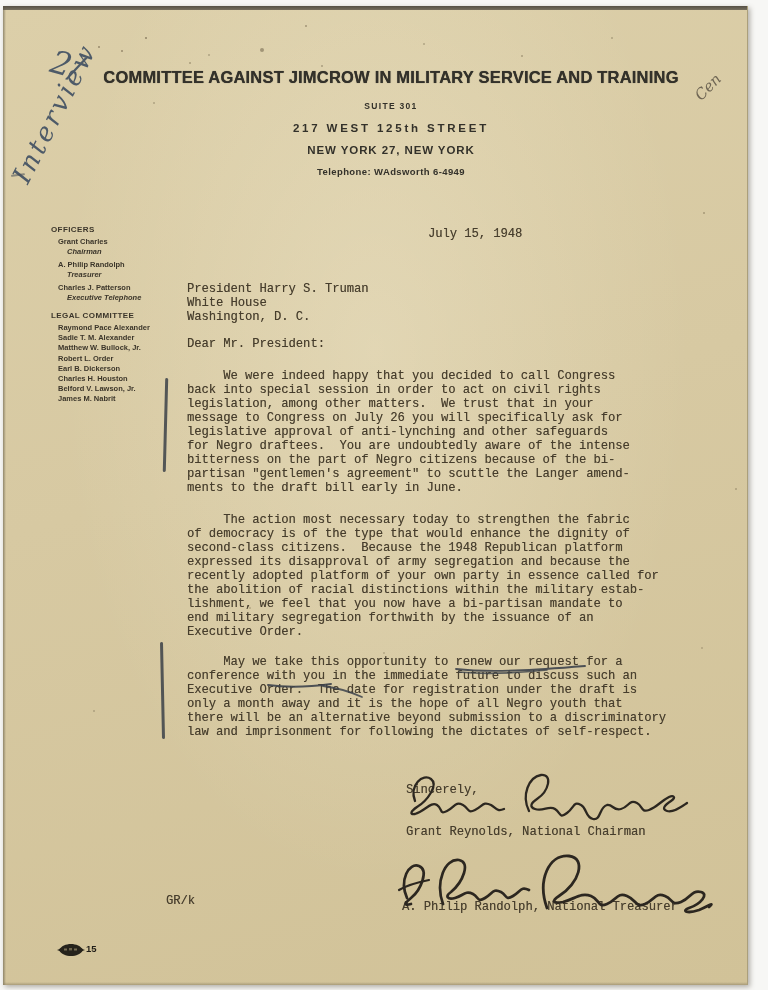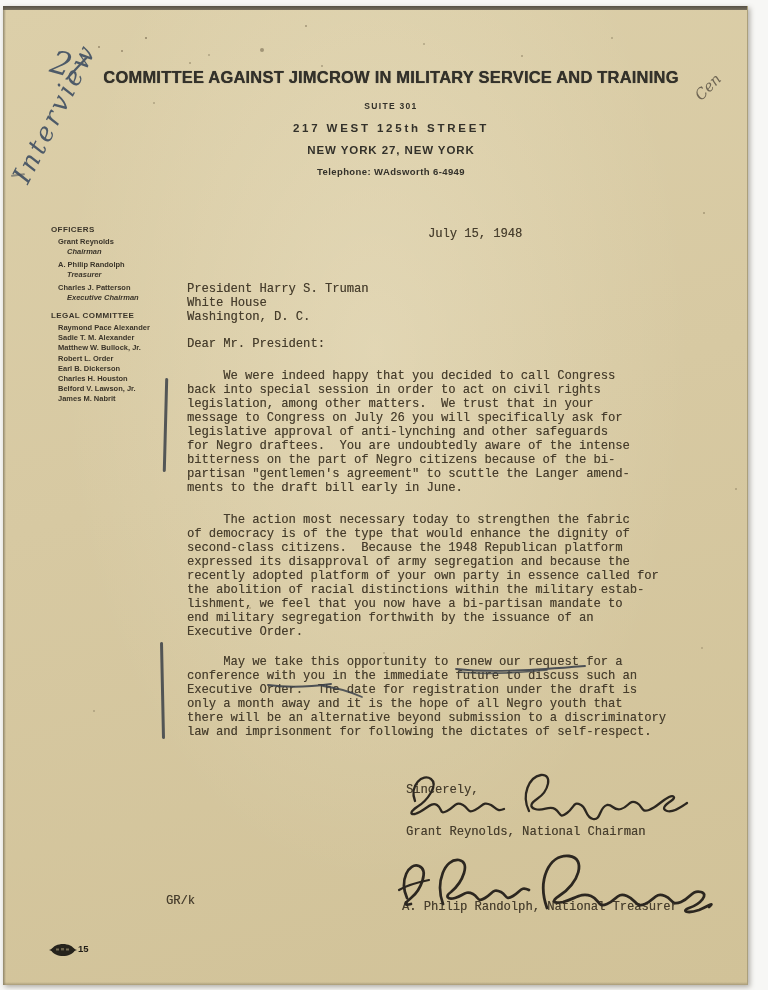--- a/index.html
+++ b/index.html
@@ -74,21 +74,21 @@
   }
   
   .pen-mark { position:absolute; width:2.6px; background:#3b4148; border-radius:2px; opacity:0.85; }
   .hand {
     position:absolute; font-family:"DejaVu Serif", serif; font-style:italic;
     color:#4d5a68; white-space:nowrap;
   }
   .overlay-svg { position:absolute; pointer-events:none; }
   .sig path { fill:none; stroke:#2c2720; stroke-linecap:round; stroke-linejoin:round; }
   .ink path { fill:none; stroke:#3d434b; stroke-linecap:round; }
-  .stamp { position:absolute; left:46px; top:937px; display:flex; align-items:flex-start; }
+  .stamp { position:absolute; left:54px; top:937px; display:flex; align-items:flex-start; }
   .stamp-num { font-family:"Liberation Sans",sans-serif; font-weight:bold; font-size:9.5px; color:#211e18; margin-left:1px; }
   .pencil-dash { position:absolute; left:8px; top:168px; width:14px; height:2px; background:rgba(70,76,86,0.55); transform:rotate(-8deg); border-radius:1px; }
 </style>
 </head>
 <body>
 
 <div class="stage">
   <div class="paper">
     <div class="paper-edge-top"></div>
     <div class="paper-edge-left"></div>
@@ -99,30 +99,30 @@
       <div class="lh-org">COMMITTEE AGAINST JIMCROW IN MILITARY SERVICE AND TRAINING</div>
       <div class="lh-suite">SUITE 301</div>
       <div class="lh-street">217 WEST 125th STREET</div>
       <div class="lh-city">NEW YORK 27, NEW YORK</div>
       <div class="lh-phone">Telephone: WAdsworth 6-4949</div>
     </div>
 
     <div class="officers">
       <div class="off-head">OFFICERS</div>
       <div class="off-entry">
-        <div class="off-name">Grant Reynolds</div>
+        <div class="off-name">Grant Charles</div>
         <div class="off-title">Chairman</div>
       </div>
       <div class="off-entry">
         <div class="off-name">A. Philip Randolph</div>
         <div class="off-title">Treasurer</div>
       </div>
       <div class="off-entry">
         <div class="off-name">Charles J. Patterson</div>
-        <div class="off-title">Executive Chairman</div>
+        <div class="off-title">Executive Telephone</div>
       </div>
       <div class="off-head legal">LEGAL COMMITTEE</div>
       <div class="legal-list">
         <div class="off-name">Raymond Pace Alexander</div>
         <div class="off-name">Sadie T. M. Alexander</div>
         <div class="off-name">Matthew W. Bullock, Jr.</div>
         <div class="off-name">Robert L. Order</div>
         <div class="off-name">Earl B. Dickerson</div>
         <div class="off-name">Charles H. Houston</div>
         <div class="off-name">Belford V. Lawson, Jr.</div>

